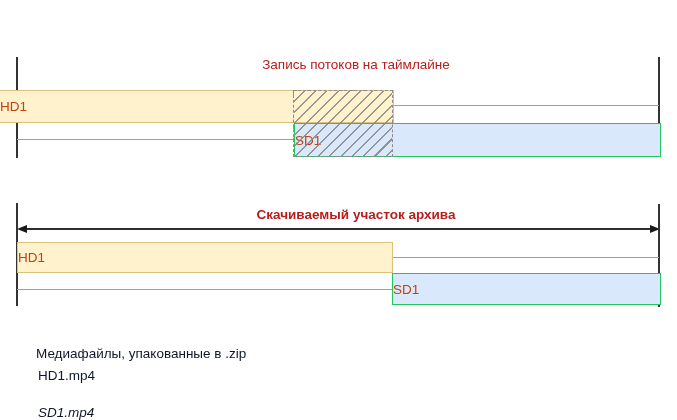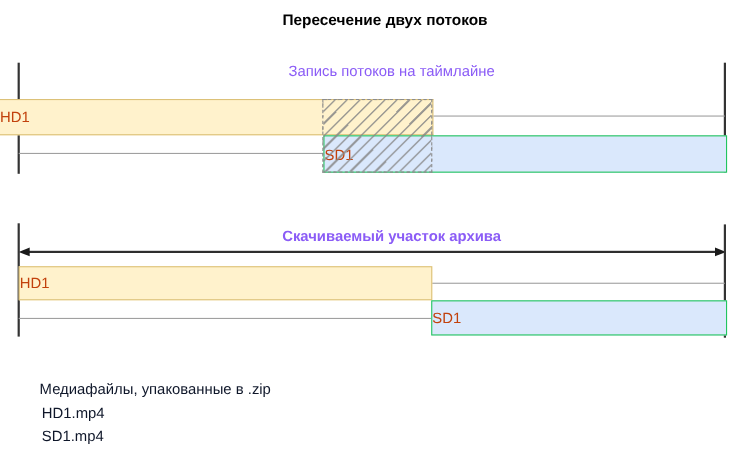--- a/index.html
+++ b/index.html
@@ -12,21 +12,21 @@
     color: #000;
     overflow: hidden;
   }
   .abs { position: absolute; }
   .title {
     top: 10px; left: 350px; transform: translateX(-50%);
     font-size: 14px; font-weight: bold; white-space: nowrap; color: #000;
   }
   .caption {
     left: 356px; transform: translateX(-50%);
-    font-size: 13.5px; white-space: nowrap; color: #8b5cf6;
+    font-size: 13.5px; white-space: nowrap; color: #b91c1c;
   }
   .axis {
     width: 2px; background: #333333;
   }
   .gline {
     height: 0; border-top: 1.6px solid #a0a0a0;
   }
   .bar {
     box-sizing: border-box;
     display: flex; align-items: center; justify-content: flex-start;
@@ -64,21 +64,20 @@
     border-bottom: 4.5px solid transparent;
     border-left: 10px solid #1a1a1a;
   }
   .body-text { font-size: 13.5px; color: #0f172a; white-space: nowrap; }
 </style>
 </head>
 <body>
 
 <div class="canvas">
 
-  <div class="abs title">Пересечение двух потоков</div>
 
   <div class="abs caption" style="top:57px;">Запись потоков на таймлайне</div>
 
   <div class="abs axis" style="left:16px; top:57px; height:101px;"></div>
   <div class="abs axis" style="left:658px; top:57px; height:100px;"></div>
 
   <div class="abs gline" style="left:17px; top:139px; width:277px;"></div>
   <div class="abs gline" style="left:393px; top:105px; width:266px;"></div>
 
   <div class="abs bar bar-hd no-left-border" style="left:0px; top:90px; width:394px; height:33px;">
@@ -104,15 +103,15 @@
 
   <div class="abs bar bar-hd" style="left:17px; top:242px; width:376px; height:31px;">
     <span>HD1</span>
   </div>
   <div class="abs bar bar-sd" style="left:392px; top:273px; width:269px; height:32px;">
     <span>SD1</span>
   </div>
 
   <div class="abs body-text" style="left:36px; top:346px;">Медиафайлы, упакованные в .zip</div>
   <div class="abs body-text" style="left:38px; top:368px;">HD1.mp4</div>
-  <div class="abs body-text" style="left:38px; top:389px;">SD1.mp4</div>
+  <div class="abs body-text" style="left:38px; top:405px;font-style:italic;">SD1.mp4</div>
 
 </div>
 
 </body></html>

